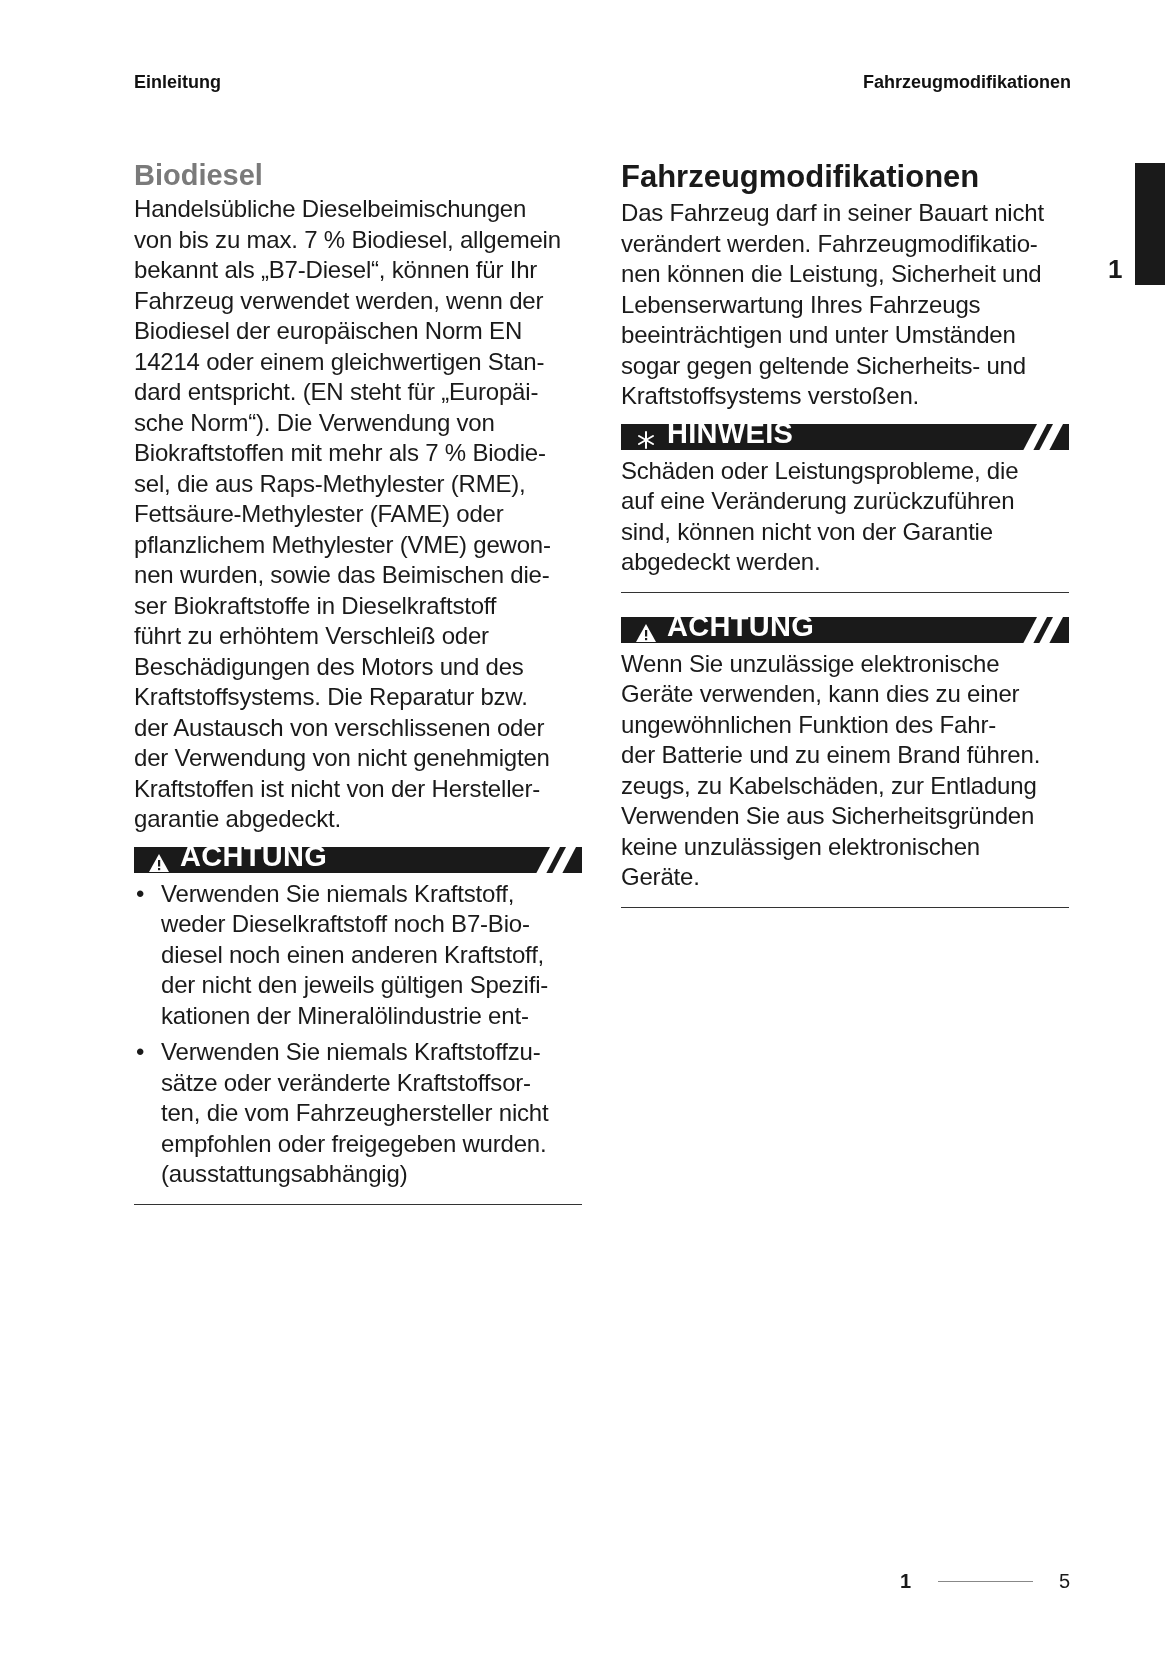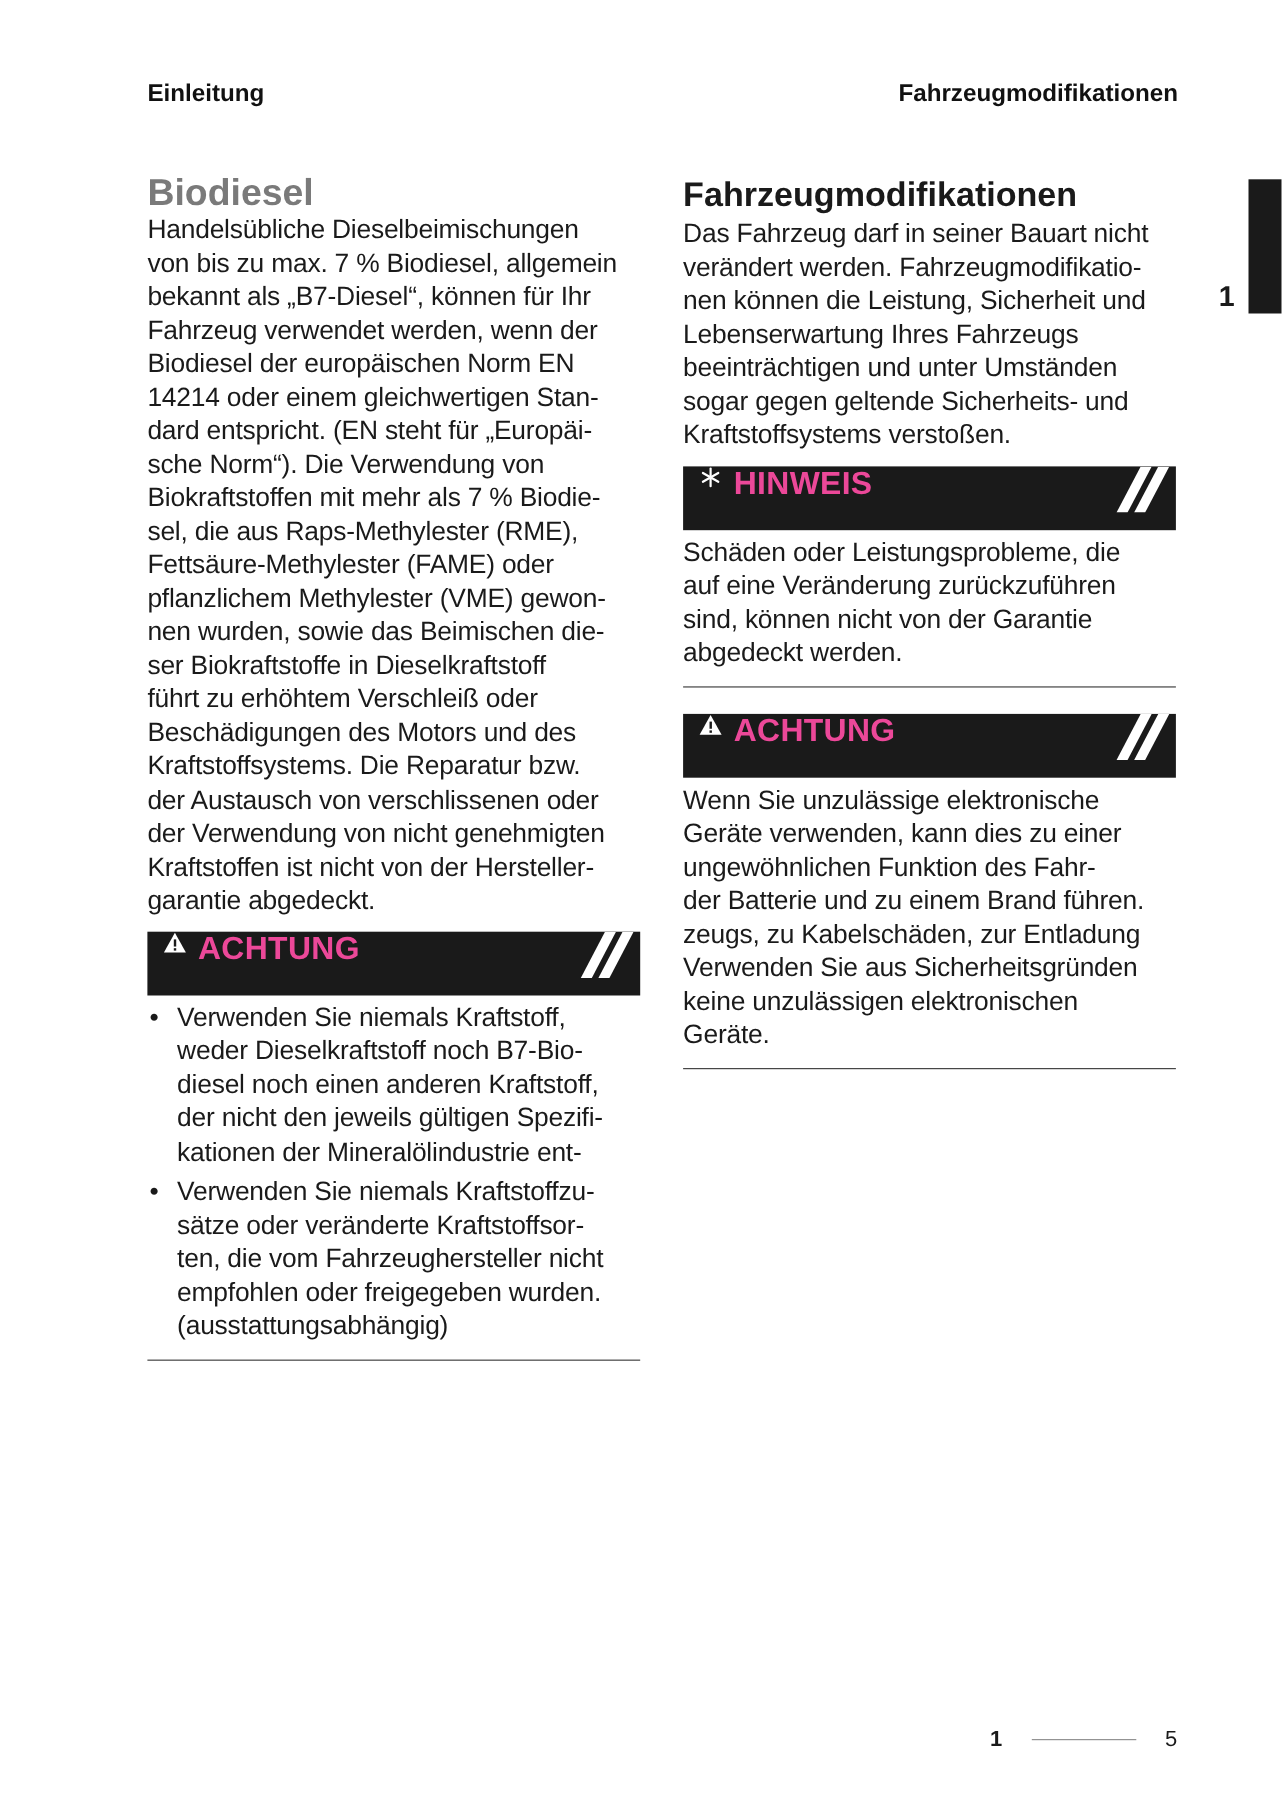--- a/index.html
+++ b/index.html
@@ -1,35 +1,35 @@
 <!DOCTYPE html>
 <html><head>
 <meta charset="utf-8">
 <style>
   html, body { margin: 0; padding: 0; background: #ffffff; }
   body {
     width: 1165px; height: 1653px; position: relative; overflow: hidden;
     font-family: "Liberation Sans", "DejaVu Sans", sans-serif; color: #1a1a1a;
   }
-  .run-head { position: absolute; top: 72px; font-size: 22px; font-weight: bold; color: #111; text-align: center; }
+  .run-head { position: absolute; top: 72px; font-size: 18px; font-weight: bold; color: #111; text-align: center; }
   .run-left { left: 134px; }
   .run-right { right: 94px; }
 
   .col { position: absolute; top: 158px; width: 448px; }
   .col-left { left: 134px; }
   .col-right { left: 621px; }
 
-  .h-biodiesel { font-size: 34px; font-weight: bold; color: #7a7a7a; margin: 0 0 2px 0; line-height: 34px; }
+  .h-biodiesel { font-size: 29px; font-weight: bold; color: #7a7a7a; margin: 0 0 2px 0; line-height: 34px; }
   .h-section { font-size: 31px; font-weight: bold; color: #1a1a1a; margin: 0 0 2px 0; line-height: 38px; }
   .para { font-size: 24px; line-height: 30.5px; margin: 0; letter-spacing: -0.2px; }
   .line { display: block; white-space: nowrap; }
 
   .bar {
-    position: relative; height: 58px; background: #1a1a1a; color: #ec4899;
-    display: flex; align-items: flex-start; margin: 12px 0 6px 0; overflow: hidden;
+    position: relative; height: 26px; background: #1a1a1a; color: #ffffff;
+    display: flex; align-items: flex-end; margin: 12px 0 6px 0; overflow: hidden;
   }
   .bar .bar-icon { width: 30px; margin-left: 10px; display: flex; align-items: center; justify-content: center; }
   .bar .bar-label { font-size: 29px; font-weight: bold; letter-spacing: 0.3px; margin-left: 6px; }
   .bar .stripes { position: absolute; right: 0; top: 0; height: 42px; width: 80px; }
 
   .rule { height: 0; border-top: 1.5px solid #333; margin-top: 14px; }
 
   ul.bullets { list-style: none; padding: 0; margin: 0; }
   ul.bullets li { position: relative; padding-left: 27px; }
   ul.bullets li .dot { position: absolute; left: 2px; top: 0; font-size: 24px; line-height: 30.5px; }

